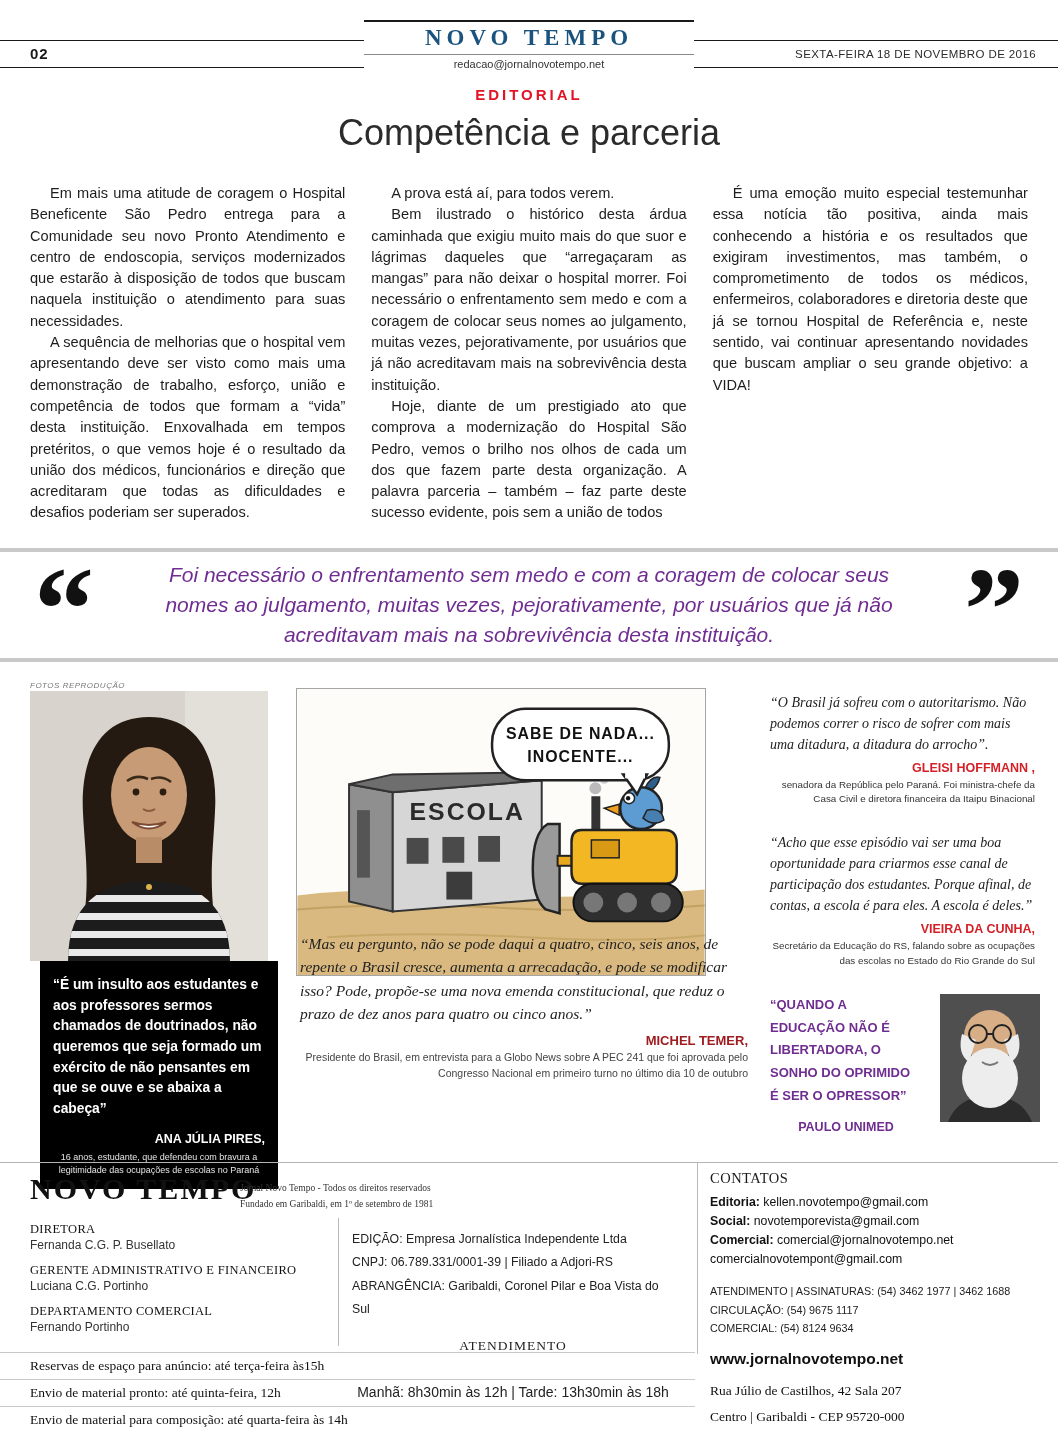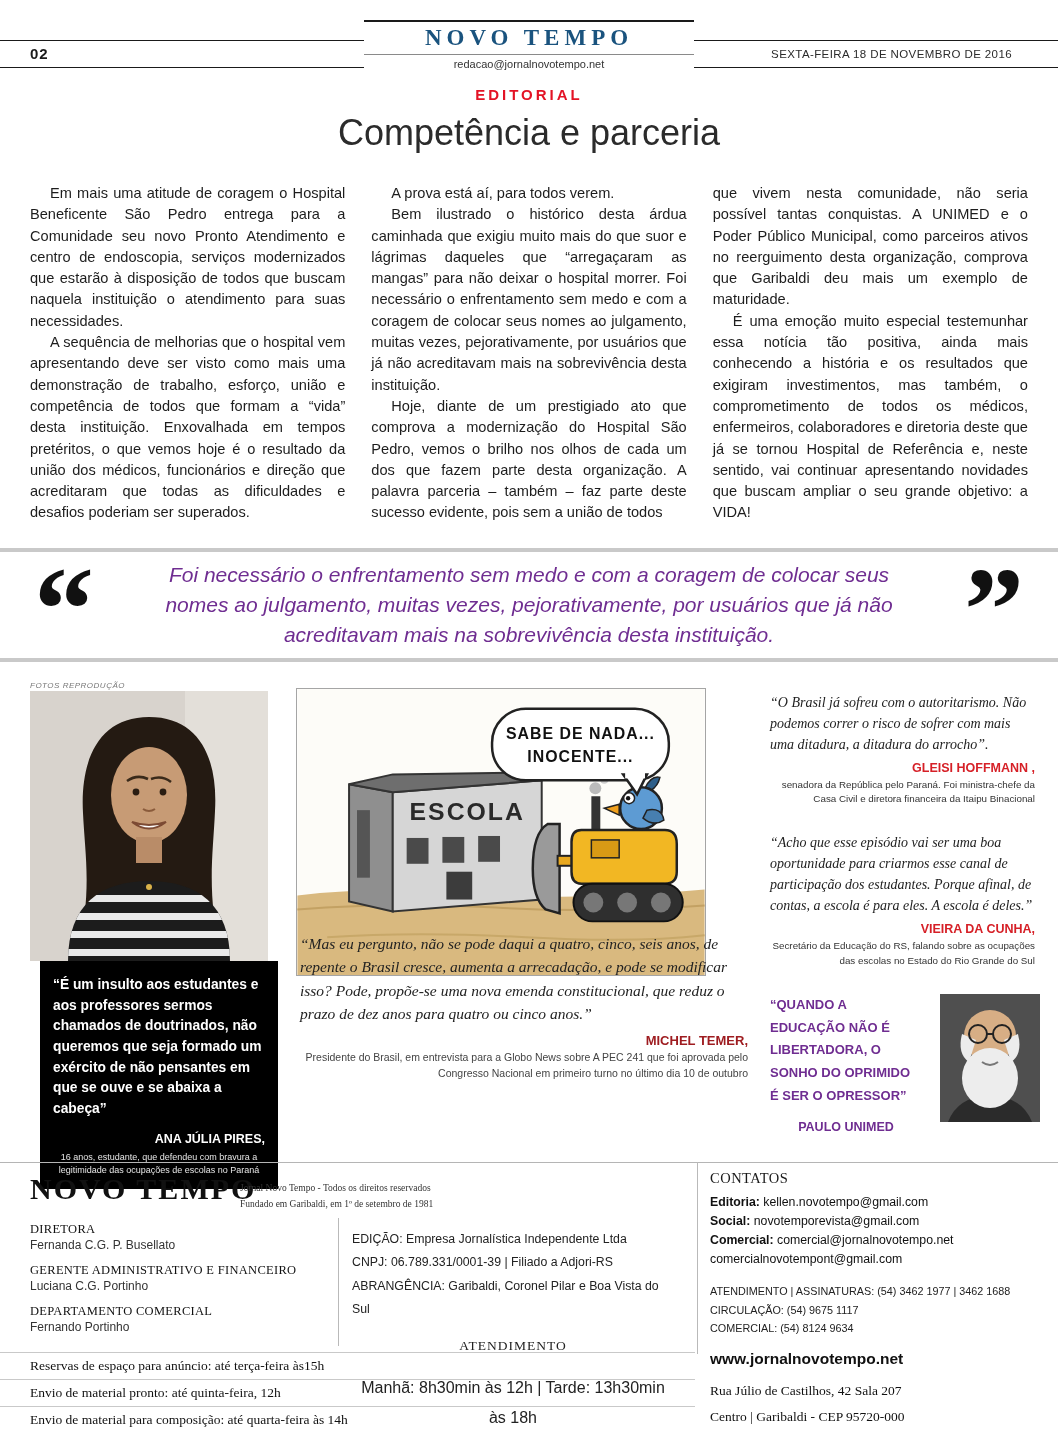--- a/index.html
+++ b/index.html
@@ -3,21 +3,21 @@
 <meta charset="utf-8">
 <style>
   *{box-sizing:border-box;margin:0;padding:0;}
   html,body{background:#8f8f8f;}
   .page{position:relative;width:1058px;height:1443px;margin:0 auto;background:#fff;
         font-family:"Liberation Sans",sans-serif;color:#1a1a1a;overflow:hidden;}
 
   
   .hrule{position:absolute;left:0;right:0;height:1px;background:#1a1a1a;}
   .page-num{position:absolute;left:30px;top:45px;font-size:15px;font-weight:bold;letter-spacing:1px;}
-  .header-date{position:absolute;right:46px;top:48px;font-size:11.5px;color:#2b2b2b;letter-spacing:.4px;}
+  .header-date{position:absolute;right:22px;top:48px;font-size:11.5px;color:#2b2b2b;letter-spacing:.4px;}
   .masthead{position:absolute;left:50%;top:20px;transform:translateX(-50%);width:330px;background:#fff;
             text-align:center;z-index:2;border-top:2px solid #1a1a1a;padding-top:3px;}
   .masthead-title{font-family:"Liberation Serif",serif;font-size:23px;font-weight:bold;letter-spacing:5px;
                   color:#1a537e;border-bottom:1px solid #8a8a8a;padding-bottom:3px;}
   .masthead-email{font-size:11px;color:#333;padding:3px 0 2px;}
 
   
   .section-label{position:absolute;top:86px;left:0;right:0;text-align:center;color:#e31325;
                  font-weight:bold;font-size:15px;letter-spacing:3px;}
   .headline{position:absolute;top:112px;left:0;right:0;text-align:center;font-size:36px;
@@ -71,21 +71,21 @@
   .vline{position:absolute;width:1px;background:#b9b9b9;}
   .ft-logo{position:absolute;top:1172px;left:30px;font-family:"Liberation Serif",serif;font-weight:bold;
            font-size:30px;letter-spacing:2px;color:#111;}
   .ft-meta{position:absolute;top:1180px;left:240px;font-size:9.5px;color:#333;line-height:1.7;
            font-family:"Liberation Serif",serif;}
   .ft-staff{position:absolute;top:1222px;left:30px;width:290px;}
   .ft-staff .role{font-family:"Liberation Serif",serif;font-size:12.5px;color:#111;letter-spacing:.3px;}
   .ft-staff .name{font-size:12px;color:#333;margin:1px 0 11px;}
   .ft-mid{position:absolute;top:1228px;left:352px;width:322px;font-size:12.3px;color:#222;line-height:1.9;}
   .ft-atend-title{text-align:center;font-family:"Liberation Serif",serif;font-size:13.5px;margin-top:12px;letter-spacing:1px;}
-  .ft-atend-hours{text-align:center;font-size:16px;margin-top:14px;color:#222;}
+  .ft-atend-hours{text-align:center;font-size:14px;margin-top:20px;color:#222;}
   .ft-contacts{position:absolute;top:1170px;left:710px;width:326px;}
   .ft-contacts h3{font-family:"Liberation Serif",serif;font-size:14.5px;font-weight:normal;letter-spacing:.5px;margin-bottom:6px;}
   .contact-line{font-size:12.3px;line-height:1.55;color:#111;}
   .phones{margin-top:13px;font-size:10.8px;line-height:1.72;color:#222;}
   .website{margin-top:12px;font-weight:bold;font-size:15.5px;color:#111;}
   .ft-address{margin-top:10px;font-family:"Liberation Serif",serif;font-size:13.5px;line-height:1.9;color:#111;}
   .deadlines{position:absolute;top:1352px;left:0;width:695px;}
   .deadline-row{border-top:1px solid #c9c9c9;padding:5px 0 5px 30px;font-family:"Liberation Serif",serif;
                 font-size:13.5px;color:#111;}
 </style>
@@ -110,21 +110,20 @@
     <div class="col">
       <p>Em mais uma atitude de coragem o Hospital Beneficente São Pedro entrega para a Comunidade seu novo Pronto Atendimento e centro de endoscopia, serviços modernizados que estarão à disposição de todos que buscam naquela instituição o atendimento para suas necessidades.</p>
       <p>A sequência de melhorias que o hospital vem apresentando deve ser visto como mais uma demonstração de trabalho, esforço, união e competência de todos que formam a “vida” desta instituição. Enxovalhada em tempos pretéritos, o que vemos hoje é o resultado da união dos médicos, funcionários e direção que acreditaram que todas as dificuldades e desafios poderiam ser superados.</p>
     </div>
     <div class="col">
       <p>A prova está aí, para todos verem.</p>
       <p>Bem ilustrado o histórico desta árdua caminhada que exigiu muito mais do que suor e lágrimas daqueles que “arregaçaram as mangas” para não deixar o hospital morrer. Foi necessário o enfrentamento sem medo e com a coragem de colocar seus nomes ao julgamento, muitas vezes, pejorativamente, por usuários que já não acreditavam mais na sobrevivência desta instituição.</p>
       <p>Hoje, diante de um prestigiado ato que comprova a modernização do Hospital São Pedro, vemos o brilho nos olhos de cada um dos que fazem parte desta organização. A palavra parceria – também – faz parte deste sucesso evidente, pois sem a união de todos</p>
     </div>
     <div class="col">
-      <p class="no-indent">que vivem nesta comunidade, não seria possível tantas conquistas. A UNIMED e o Poder Público Municipal, como parceiros ativos no reerguimento desta organização, comprova que Garibaldi deu mais um exemplo de maturidade.</p>
       <p>É uma emoção muito especial testemunhar essa notícia tão positiva, ainda mais conhecendo a história e os resultados que exigiram investimentos, mas também, o comprometimento de todos os médicos, enfermeiros, colaboradores e diretoria deste que já se tornou Hospital de Referência e, neste sentido, vai continuar apresentando novidades que buscam ampliar o seu grande objetivo: a VIDA!</p>
     </div>
   </div>
 
   <div class="pq-rule" style="top:548px"></div>
   <div class="pq-mark pq-open">“</div>
   <div class="pq-mark pq-close">”</div>
   <div class="pq-text">Foi necessário o enfrentamento sem medo e com a coragem de colocar seus nomes ao julgamento, muitas vezes, pejorativamente, por usuários que já não acreditavam mais na sobrevivência desta instituição.</div>
   <div class="pq-rule" style="top:658px"></div>
 

